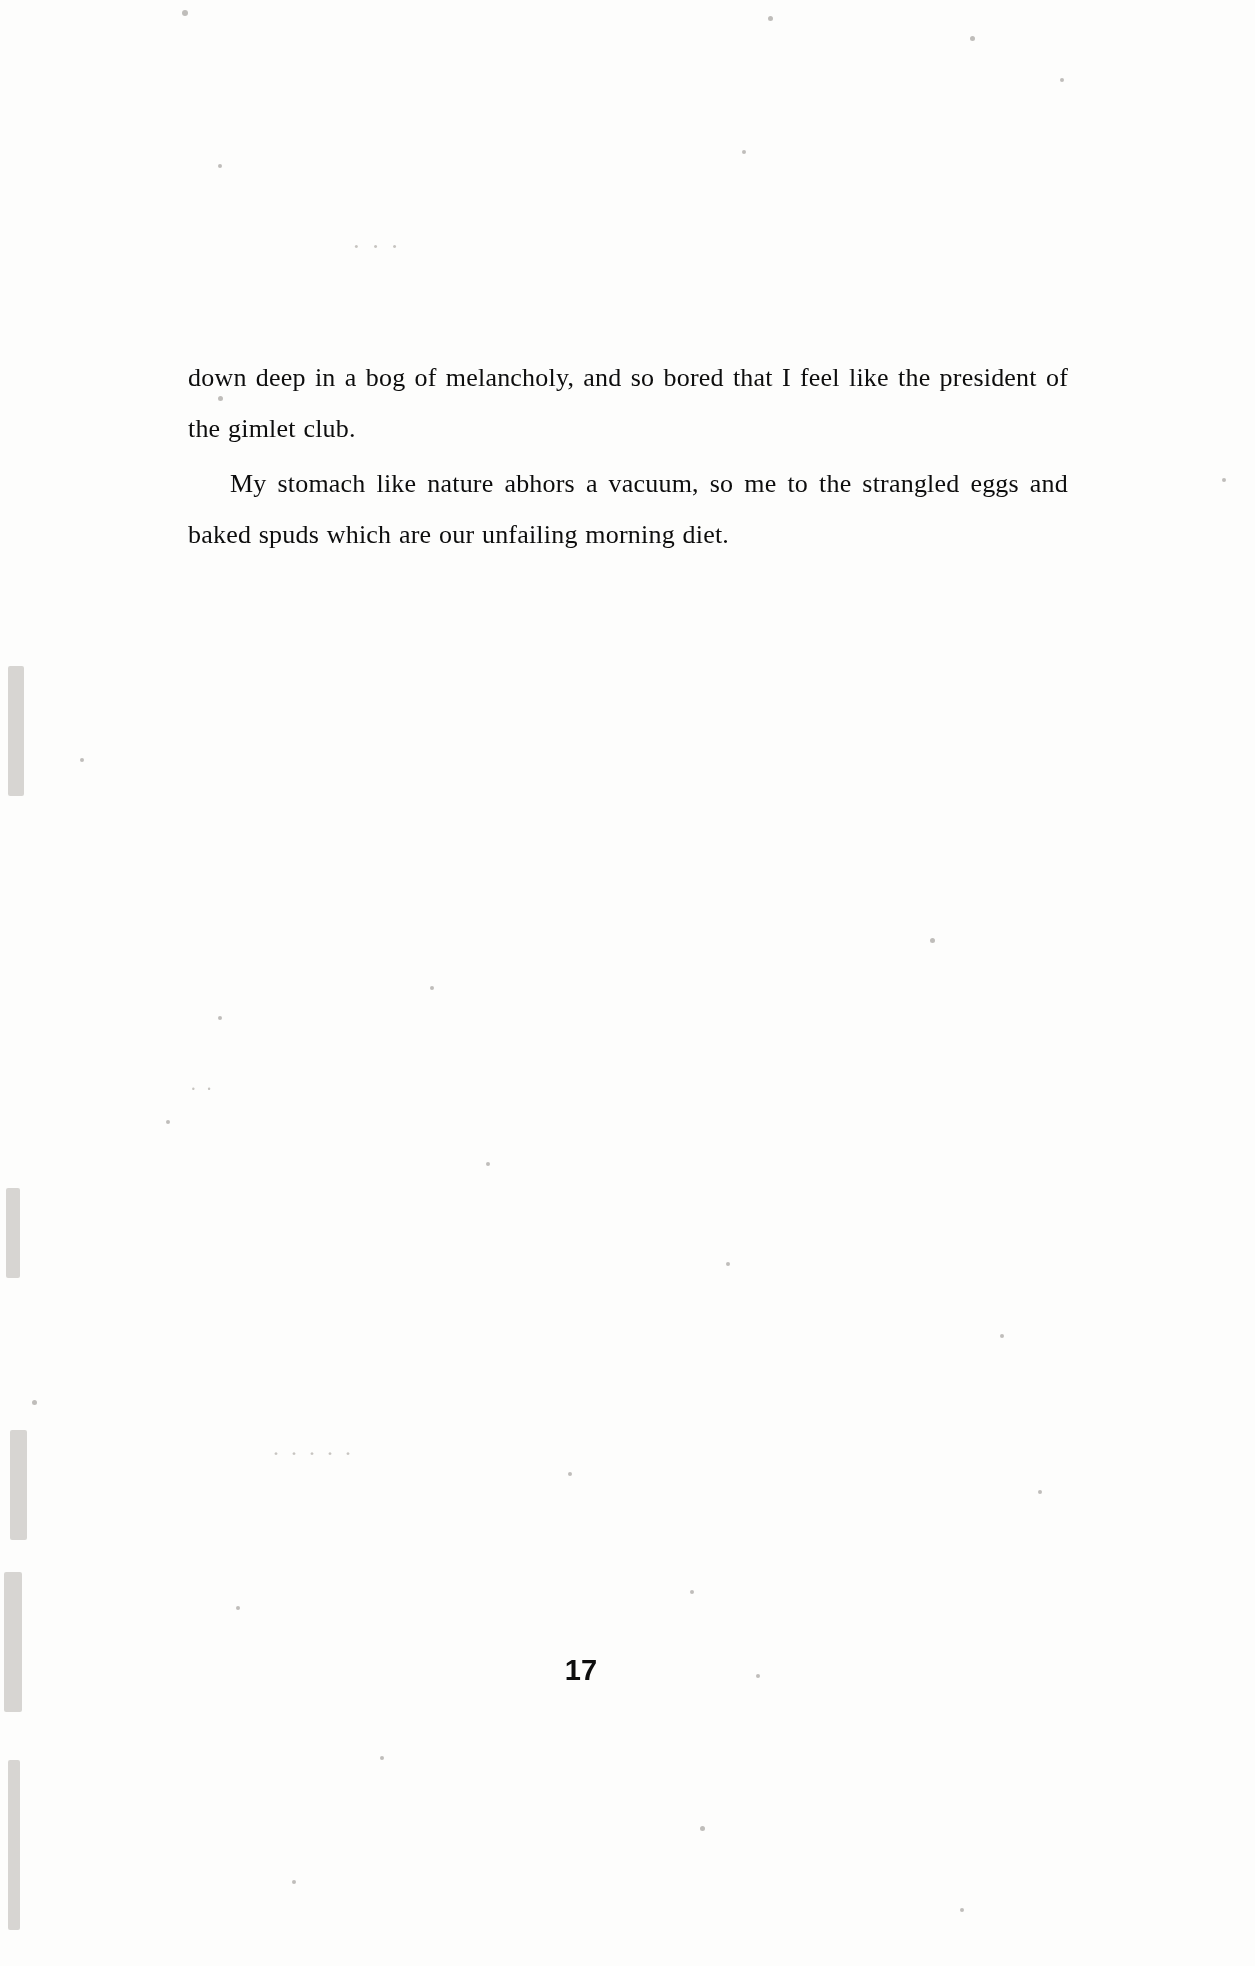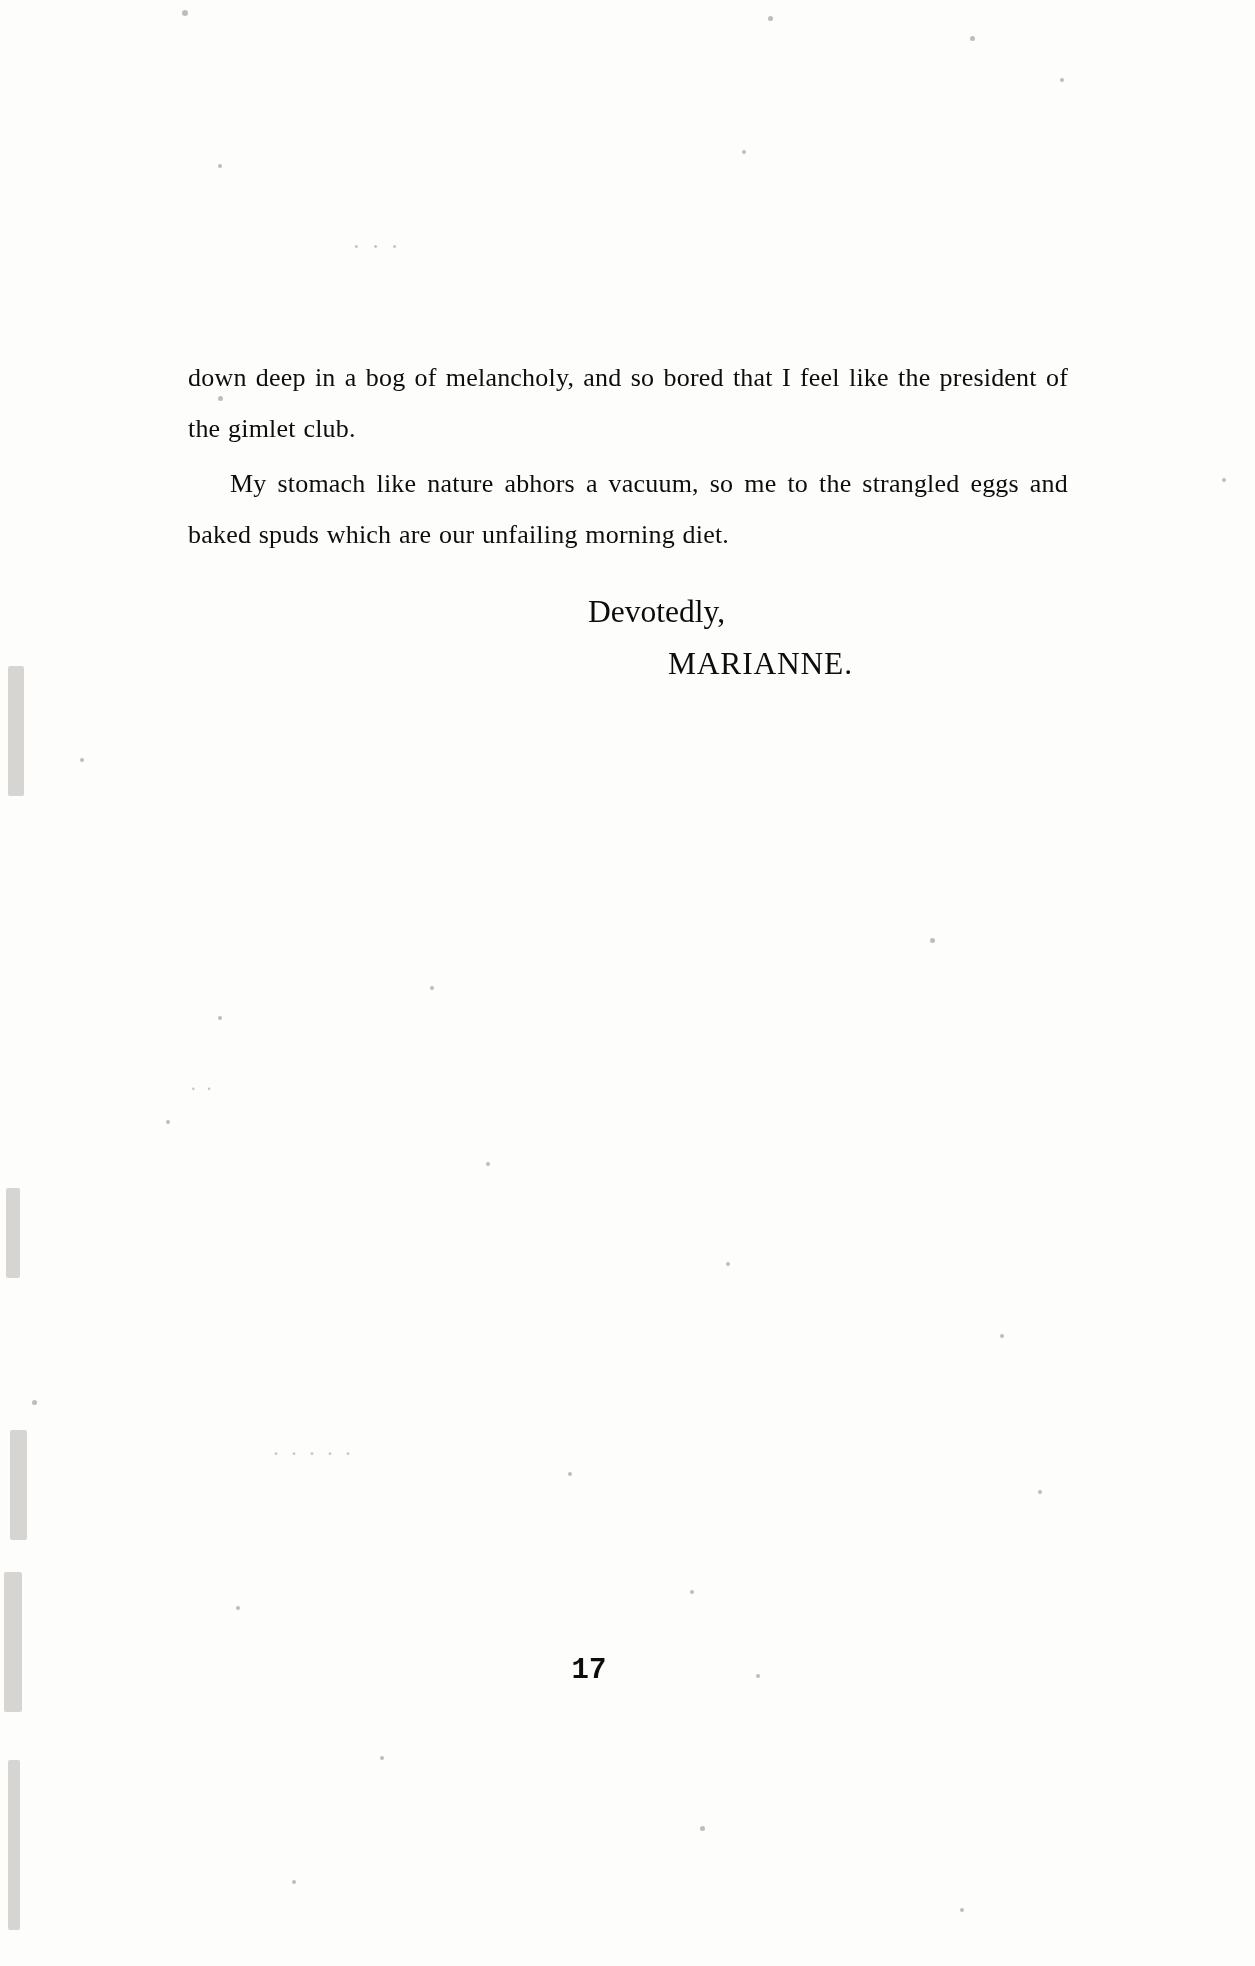--- a/index.html
+++ b/index.html
@@ -92,26 +92,26 @@
   }
   .signoff .signer {
     display: block;
     padding-left: 480px;
     letter-spacing: .8px;
   }
 
   .page-number {
     position: absolute;
     top: 1654px;
-    left: 8px;
+    left: 0;
     width: 1162px;
     text-align: center;
     font-size: 29px;
     font-weight: bold;
-    font-family: Liberation Mono, monospace;
+    font-family: Liberation Sans, sans-serif;
   }
 </style>
 </head>
 <body>
 
 <div class="scan-page">
 
   <div class="edge-smudge" style="left:8px;  top:666px;  width:16px; height:130px;"></div>
   <div class="edge-smudge" style="left:6px;  top:1188px; width:14px; height:90px;"></div>
   <div class="edge-smudge" style="left:10px; top:1430px; width:17px; height:110px;"></div>
@@ -148,20 +148,16 @@
   <div class="speck" style="left:700px; top:1826px; width:5px;  height:5px;"></div>
   <div class="speck" style="left:292px; top:1880px; width:4px;  height:4px;"></div>
   <div class="speck" style="left:960px; top:1908px; width:4px;  height:4px;"></div>
 
   <div class="text-column">
 
 
     <p class="body-par">down deep in a bog of melancholy, and so bored that I feel like the president of the gimlet club.</p>
     <p class="body-par indent">My stomach like nature abhors a vacuum, so me to the strangled eggs and baked spuds which are our unfailing morning diet.</p>
 
-    <div class="signoff">
-      <span class="devotedly">Devotedly,</span>
-      <span class="signer">MARIANNE.</span>
-    </div>
   </div>
 
   <div class="page-number">17</div>
 </div>
 
 </body></html>

